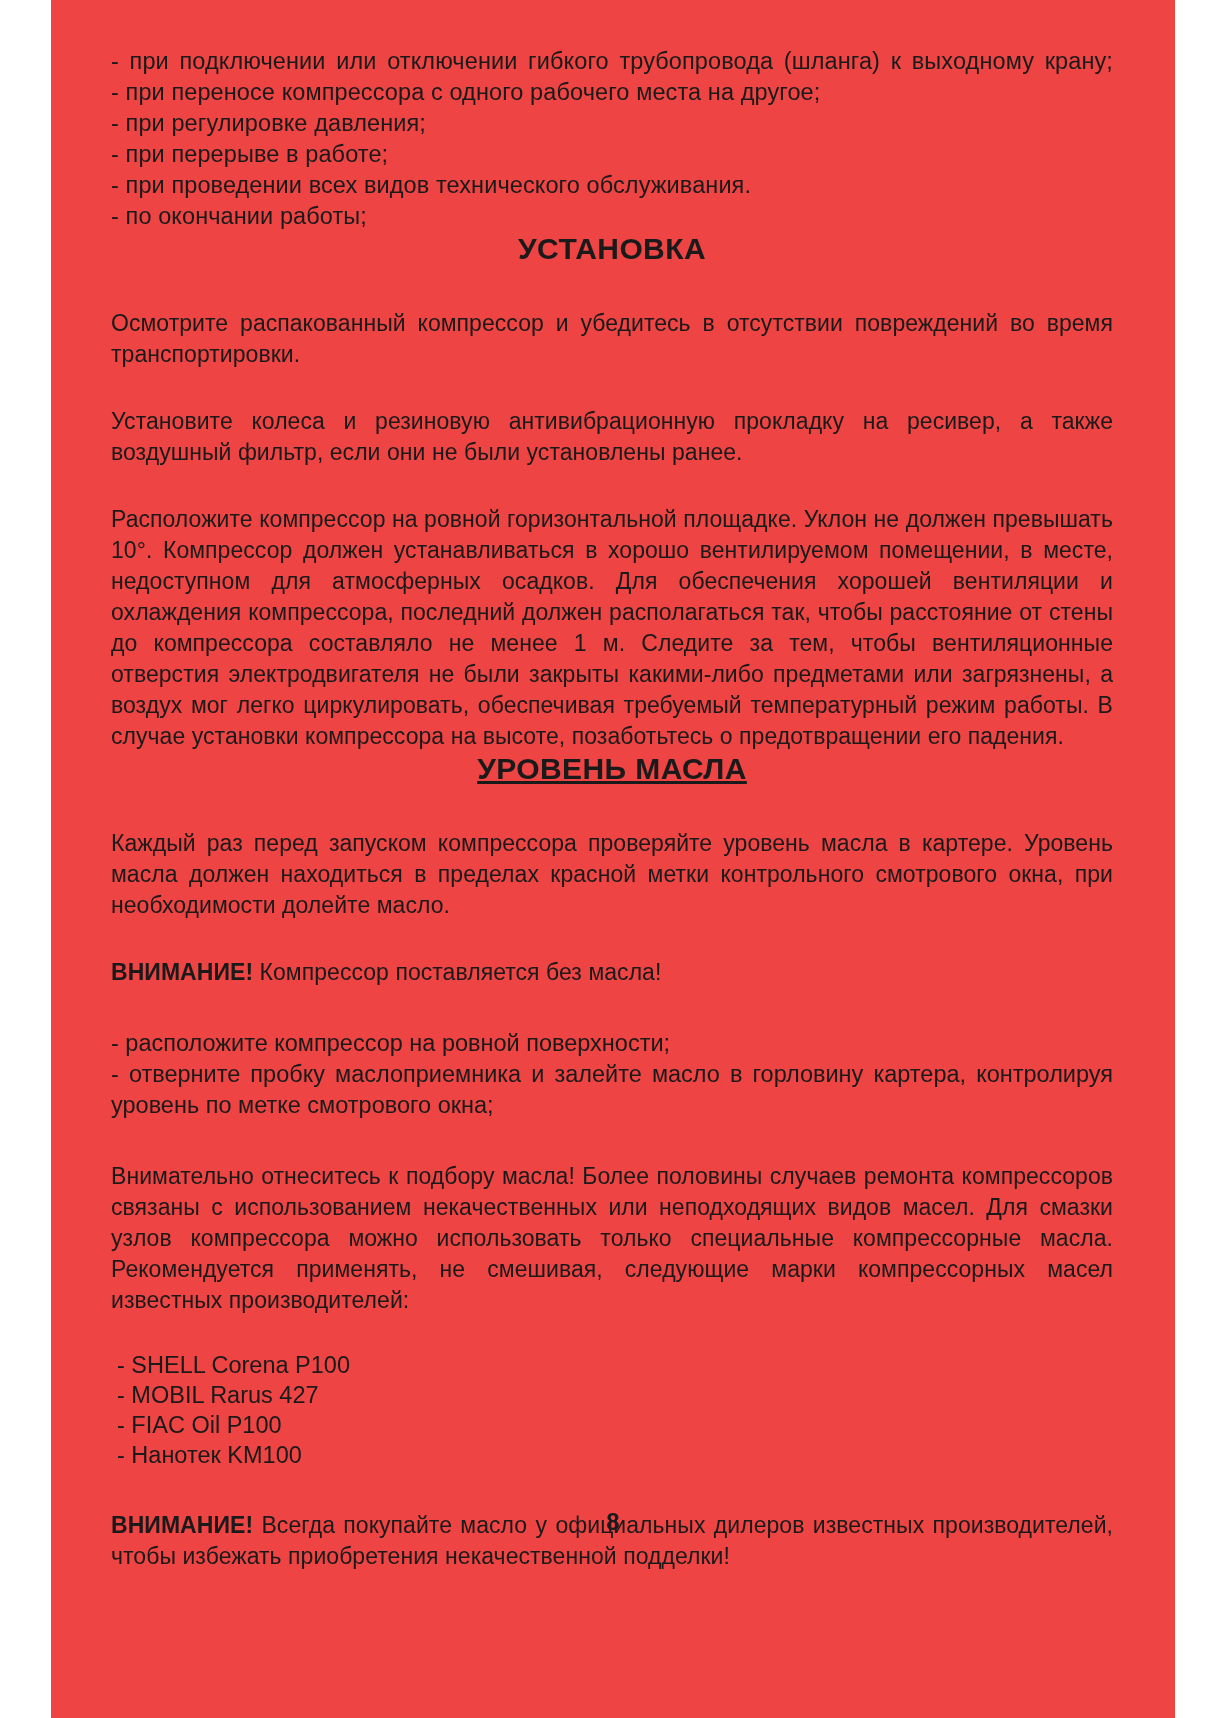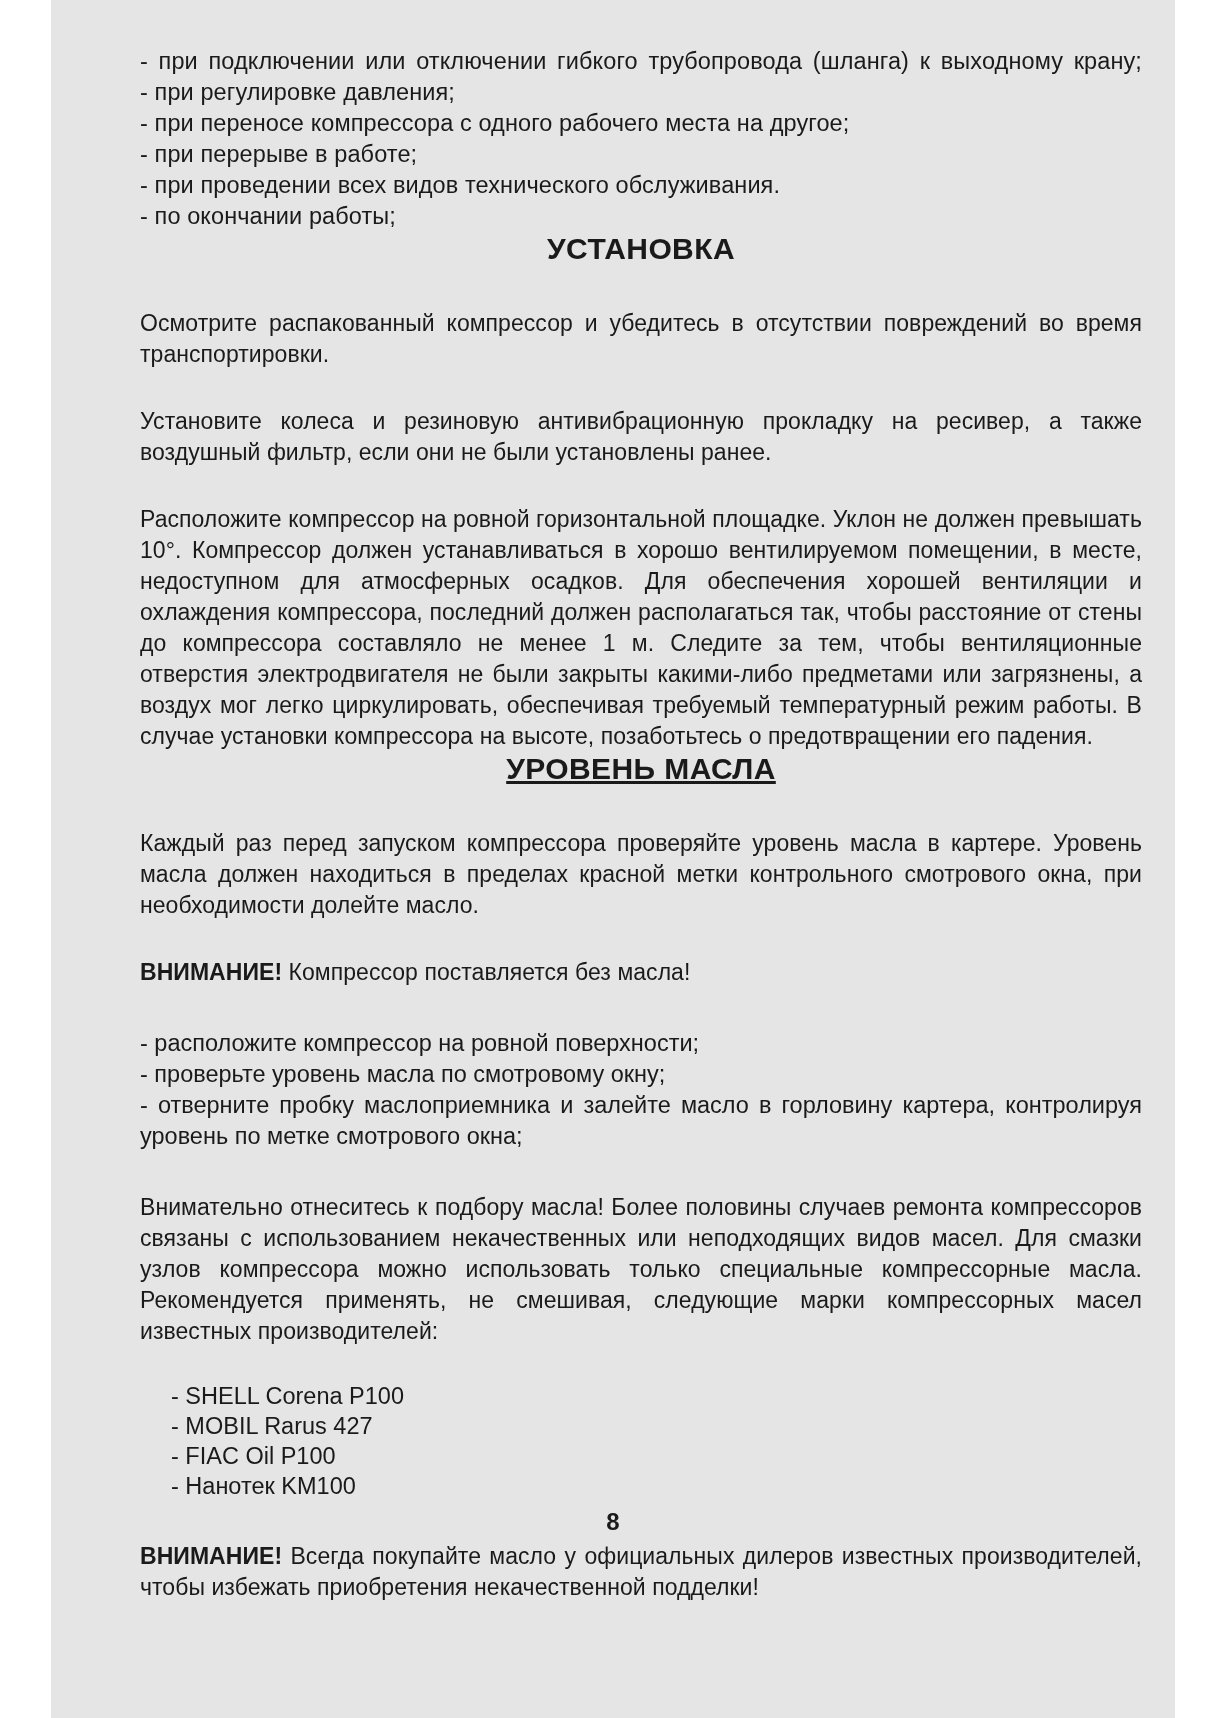--- a/index.html
+++ b/index.html
@@ -10,23 +10,23 @@
   }
   body {
     font-family: "Liberation Sans", sans-serif;
     color: #1a1a1a;
   }
   .page {
     position: relative;
     width: 1124px;
     height: 1718px;
     margin: 0 auto;
-    background: #e5e5e5;
+    background: #ef4444;
     box-sizing: border-box;
-    padding: 46px 136px 0 89px;
+    padding: 46px 136px 0 60px;
     overflow: hidden;
   }
   .doc-body {
     width: 1002px;
   }
 
   
   .bullet-list {
     list-style: none;
     margin: 0;
@@ -92,21 +92,20 @@
   
   .oil-list {
     list-style: none;
     margin: 0;
     padding: 0 0 0 6px;
   }
   .oil-list li {
     font-size: 23.5px;
     line-height: 30px;
     white-space: nowrap;
-    margin-left: 25px;
   }
 
   
   .page-number {
     position: absolute;
     left: 0;
     right: 0;
     bottom: 182px;
     text-align: center;
     font-size: 24px;
@@ -114,22 +113,22 @@
   }
 </style>
 </head>
 <body>
 
 <div class="page">
   <div class="doc-body">
 
     <ul class="bullet-list">
       <li class="justified">- при  подключении  или  отключении  гибкого  трубопровода  (шланга)  к  выходному крану;</li>
+      <li>-  при переносе компрессора с одного рабочего места на другое;</li>
       <li>-  при регулировке давления;</li>
-      <li>-  при переносе компрессора с одного рабочего места на другое;</li>
       <li> -  при перерыве в работе;</li>
       <li>-  при проведении всех видов технического обслуживания.</li>
       <li>-  по окончании работы;</li>
     </ul>
 
     <h2 class="section-heading heading-install">УСТАНОВКА</h2>
 
     <div class="after-heading"></div>
 
     <p class="para lastline-left">Осмотрите  распакованный  компрессор  и  убедитесь    в отсутствии повреждений во время транспортировки.</p>
@@ -152,21 +151,20 @@
 
     <p class="para lastline-left">
       <b>ВНИМАНИЕ!</b><span> Компрессор поставляется без масла!</span>
     </p>
 
     <div class="sp-40"></div>
 
 
     <ul class="proc-list">
       <li> - расположите компрессор на ровной поверхности;</li>
-      <li>-  проверьте уровень масла по смотровому окну;</li>
       <li class="wrap">-  отверните  пробку  маслоприемника  и  залейте  масло  в  горловину  картера,  контролируя уровень по метке смотрового окна;</li>
     </ul>
 
     <div class="sp-40"></div>
 
     <p class="para lastline-left">Внимательно отнеситесь к подбору масла! Более половины случаев ремонта компрессоров связаны с использованием некачественных или неподходящих видов масел. Для смазки узлов компрессора можно использовать только специальные компрессорные масла. Рекомендуется применять, не смешивая, следующие марки компрессорных масел известных производителей:</p>
 
     <div class="sp-34"></div>
 
     <ul class="oil-list">

